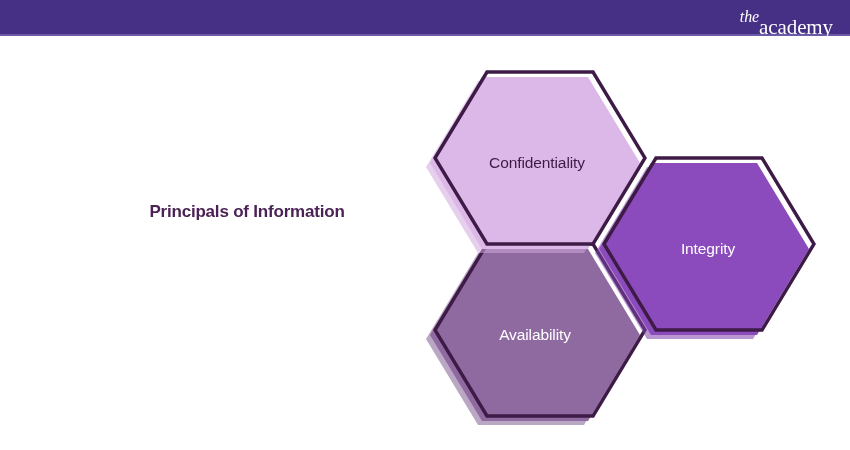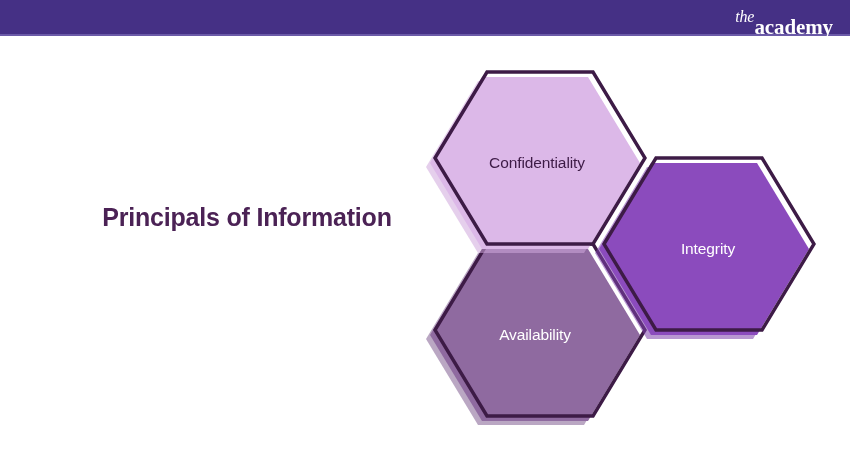--- a/index.html
+++ b/index.html
@@ -46,30 +46,30 @@
     color: #ffffff;
     white-space: nowrap;
     letter-spacing: -0.1px;
   }
   .brand-the {
     font-style: italic;
     font-size: 16px;
     margin-right: 0px;
   }
   .brand-knowledge { font-weight: 400; }
-  .brand-academy  { font-weight: 700; margin-top: 20px; }
+  .brand-academy  { font-weight: 400; margin-top: 20px; }
 
   
   #page-title {
     position: absolute;
     left: 42px;
     top: 200px;
     width: 410px;
     text-align: center;
-    font-size: 25px;
+    font-size: 17px;
     line-height: 1.38;
     font-weight: 700;
     color: #4b2255;
     letter-spacing: -0.2px;
   }
 
   
   #hex-cluster {
     position: absolute;
     left: 420px;

